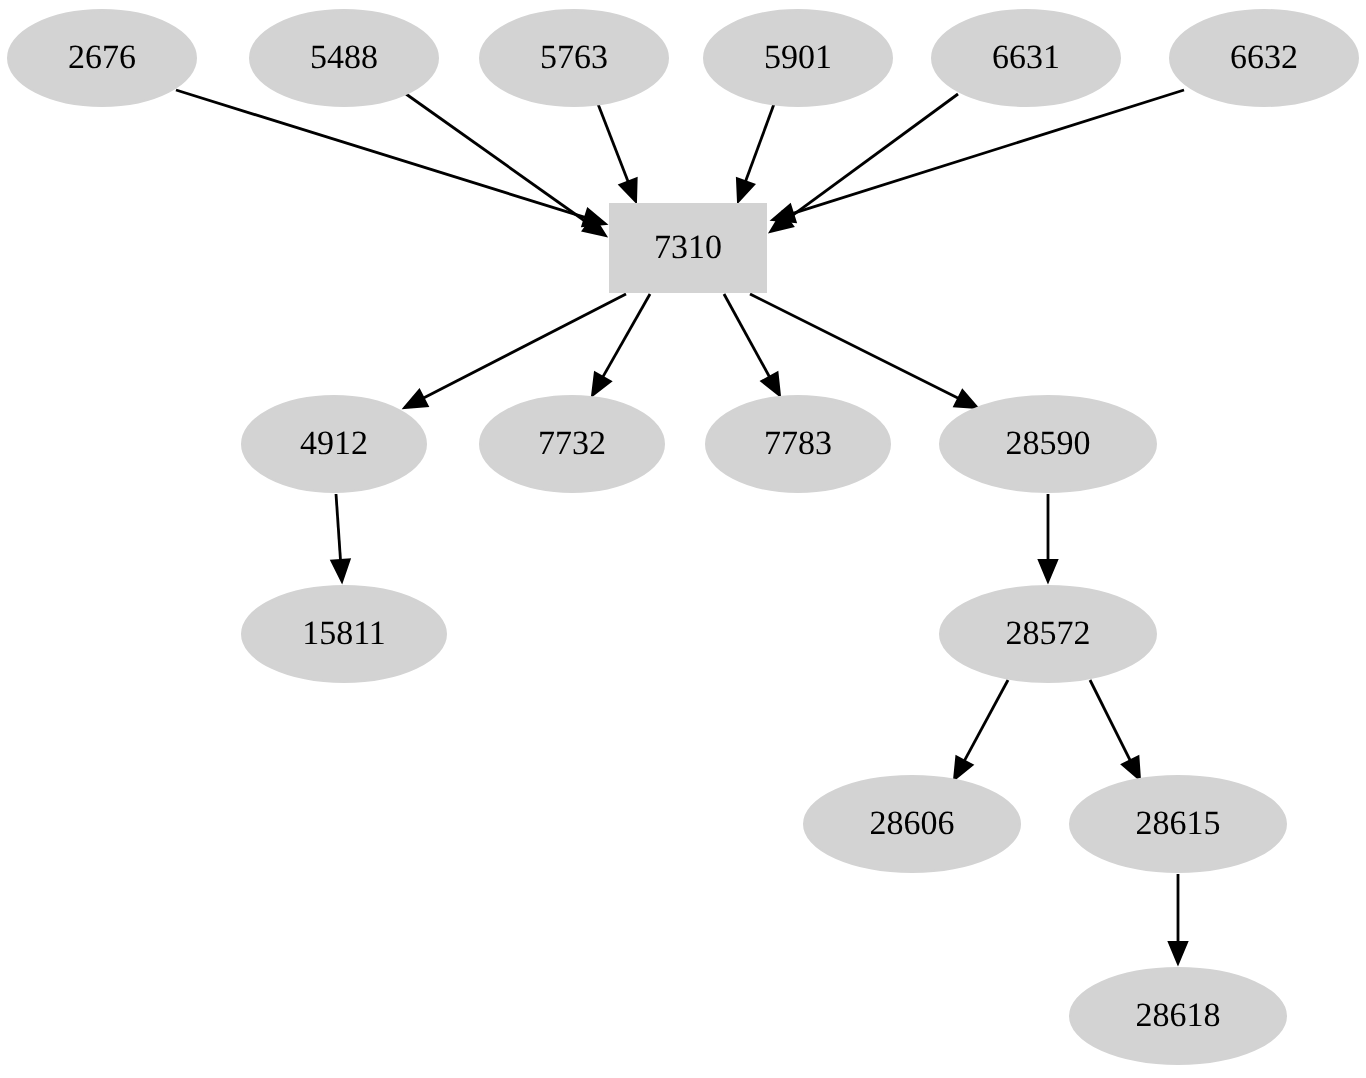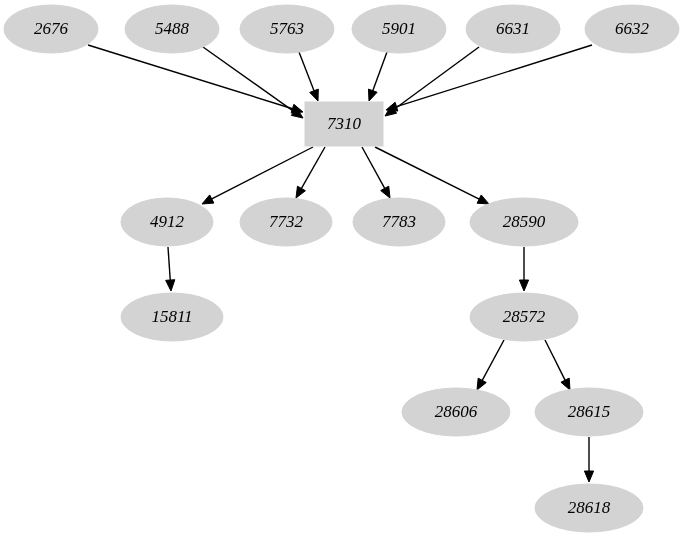--- a/index.html
+++ b/index.html
@@ -6,21 +6,20 @@
     margin: 0;
     padding: 0;
     background: #ffffff;
   }
   #graph-canvas {
     position: relative;
     width: 683px;
     height: 539px;
     background: #ffffff;
     overflow: hidden;
-    font-style: italic;
   }
   #graph-svg {
     position: absolute;
     top: 0;
     left: 0;
     width: 683px;
     height: 539px;
   }
   .node-shape {
     fill: #d3d3d3;

